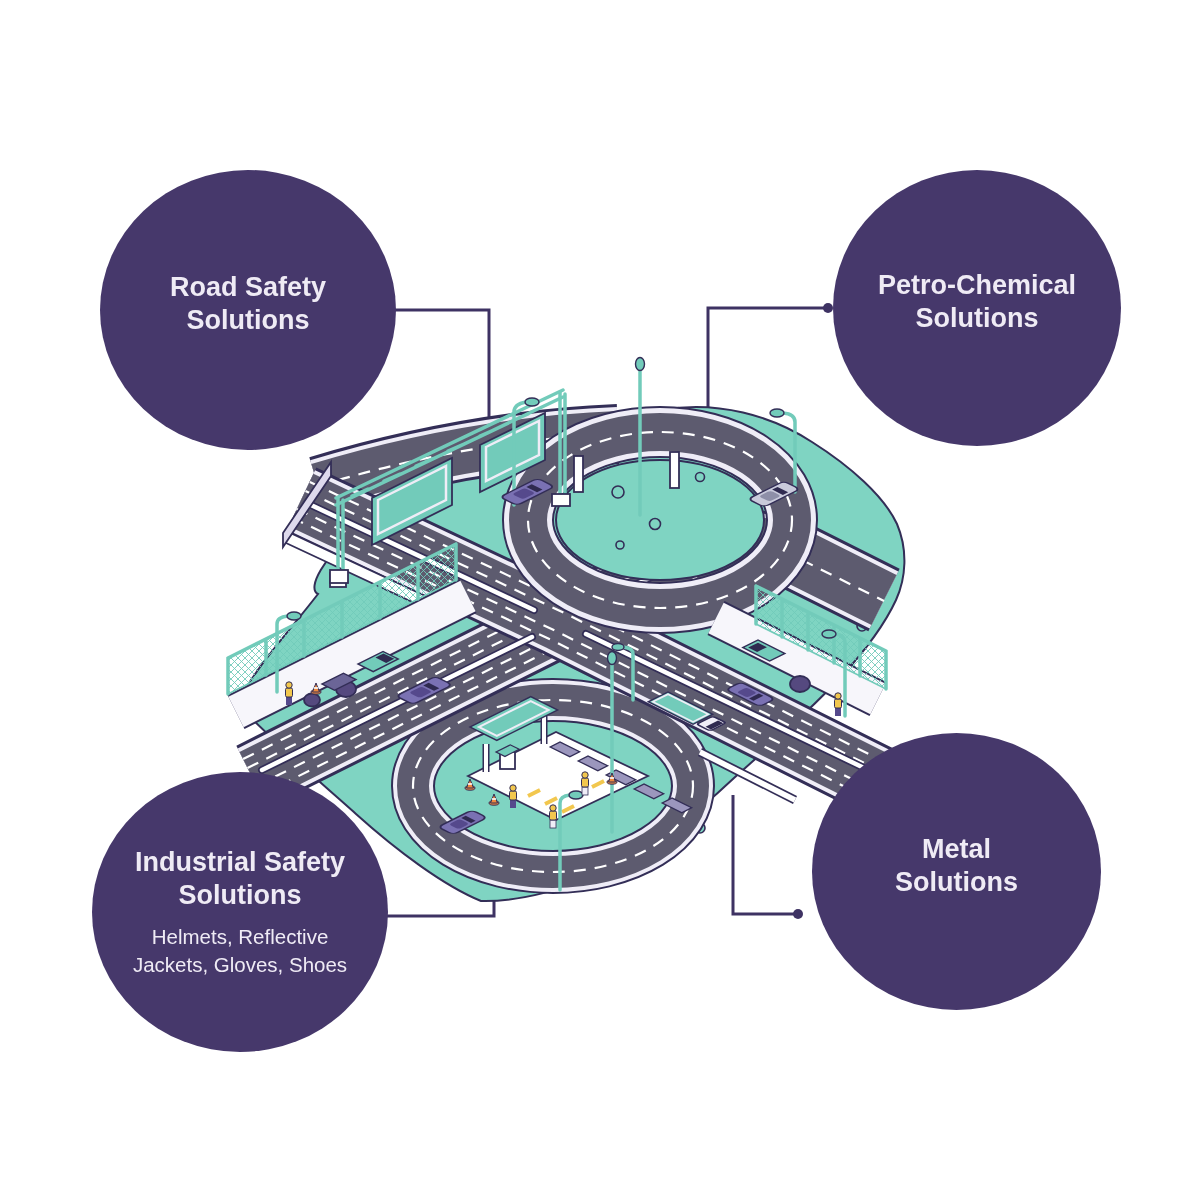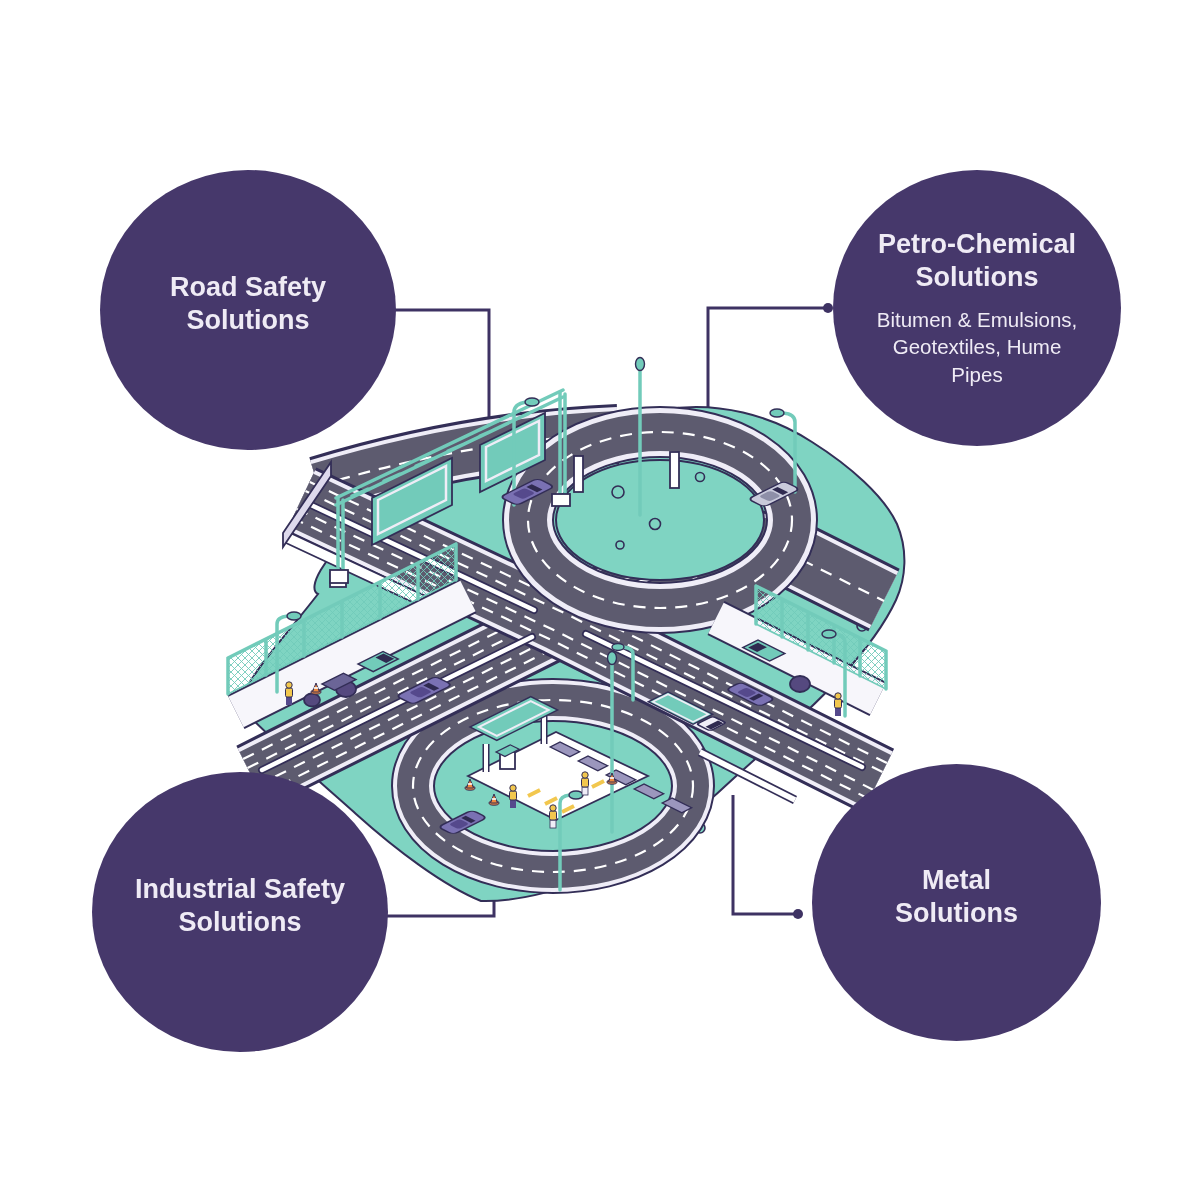--- a/index.html
+++ b/index.html
@@ -14,21 +14,21 @@
          font-family:"Liberation Sans", sans-serif;overflow:hidden;}
   .scene{position:absolute;left:0;top:0;}
   .bubble{position:absolute;border-radius:50%;background:var(--bubble);color:var(--bubbleText);
           display:flex;flex-direction:column;align-items:center;justify-content:center;
           text-align:center;}
   .bubble h2{margin:0 0 12px 0;font-size:27px;font-weight:bold;line-height:1.22;white-space:pre-line;}
   .bubble p{margin:0;font-size:20.5px;line-height:1.34;white-space:pre-line;}
   .bubble-tl{left:100px;top:170px;width:280px;height:280px;padding:0 8px;}
   .bubble-tr{left:833px;top:170px;width:276px;height:276px;padding:0 6px;}
   .bubble-bl{left:92px;top:772px;width:280px;height:280px;padding:0 8px;}
-  .bubble-br{left:812px;top:764px;width:277px;height:277px;padding:0 6px;}
+  .bubble-br{left:812px;top:733px;width:277px;height:277px;padding:0 6px;}
 
   
   .rd-dark{fill:none;stroke:var(--outline);}
   .rd-curb{fill:none;stroke:var(--curb);}
   .rd-asphalt{fill:none;stroke:var(--asphalt);}
   .rd-dash{fill:none;stroke:var(--dash);stroke-width:2.2;stroke-dasharray:12 9;}
   .median-dark{fill:none;stroke:var(--outline);stroke-width:8;stroke-linecap:round;}
   .median{fill:none;stroke:var(--white);stroke-width:4.5;stroke-linecap:round;}
   .ground{fill:var(--ground);stroke:var(--outline);stroke-width:2;}
   .bush{fill:var(--ground);stroke:var(--outline);stroke-width:1.6;}
@@ -363,25 +363,24 @@
   </g>
 </svg>
 
   <div class="bubble bubble-tl">
     <h2>Road Safety
 Solutions</h2>
   </div>
   <div class="bubble bubble-tr">
     <h2>Petro-Chemical
 Solutions</h2>
-    <p>Bitumen &amp; Emulsions,
-Geotextiles, Hume
-Pipes</p>
   </div>
   <div class="bubble bubble-bl">
     <h2>Industrial Safety
 Solutions</h2>
+    <p>Helmets, Reflective
+Jackets, Gloves, Shoes</p>
   </div>
   <div class="bubble bubble-br">
     <h2>Metal
 Solutions</h2>
   </div>
 </div>
 
 </body></html>

